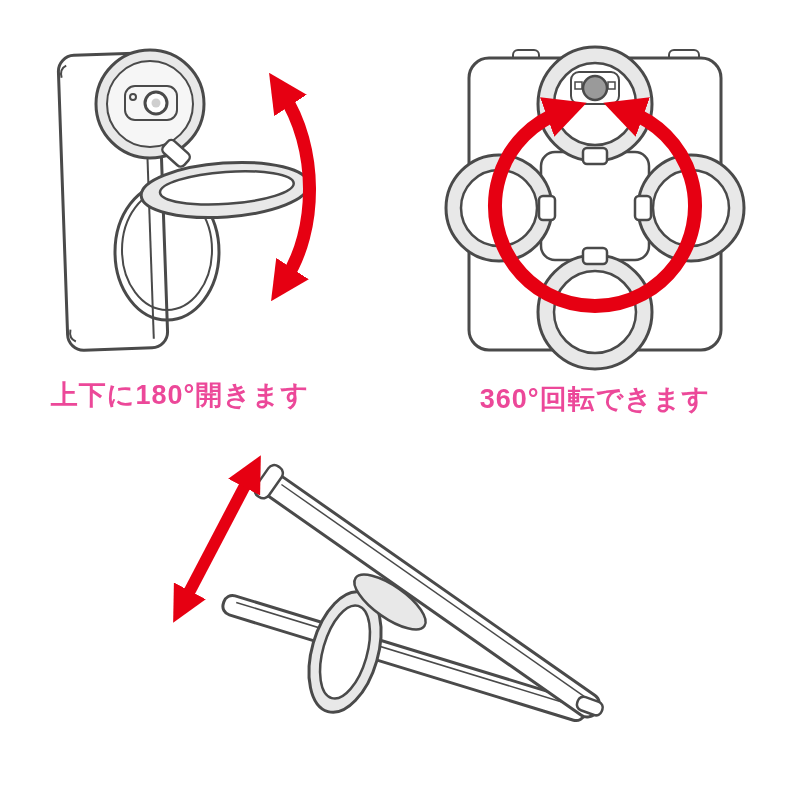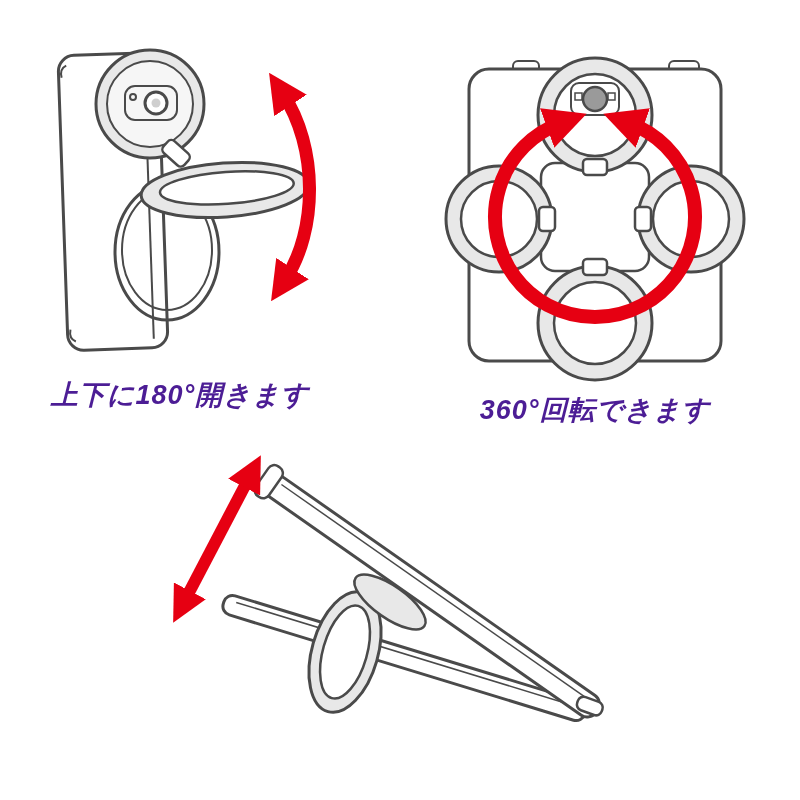--- a/index.html
+++ b/index.html
@@ -8,25 +8,25 @@
     --ring-fill:#e8e8e8;
   }
   *{margin:0;padding:0;box-sizing:border-box}
   html,body{background:#fff}
   body{
     width:800px;height:800px;position:relative;overflow:hidden;
     font-family:"Liberation Sans","DejaVu Sans",sans-serif;
   }
   figure{position:absolute;display:flex;flex-direction:column;align-items:center}
   figcaption{
-    font-size:27px;font-weight:700;color:#4c1d95;letter-spacing:1px;
-    white-space:nowrap;margin-top:4px;line-height:1.1;font-style:italic;
+    font-size:27px;font-weight:700;color:#ec4899;letter-spacing:1px;
+    white-space:nowrap;margin-top:4px;line-height:1.1;
   }
   .p1{left:25px;top:12px;width:310px}
-  .p2{left:425px;top:27px;width:340px}
+  .p2{left:425px;top:16px;width:340px}
   .p3{left:115px;top:452px;width:570px}
   .ln{fill:none;stroke:var(--outline-gray)}
   .body-f{fill:#fff;stroke:var(--outline-gray)}
   .ring-f{fill:var(--ring-fill);stroke:var(--outline-gray)}
   .soft-f{fill:#f6f6f6;stroke:var(--outline-gray)}
   .dark-f{fill:#9a9a9a;stroke:var(--outline-gray)}
   .red-s{fill:none;stroke:var(--arrow-red)}
   .red-f{fill:var(--arrow-red)}
 </style>
 </head>

